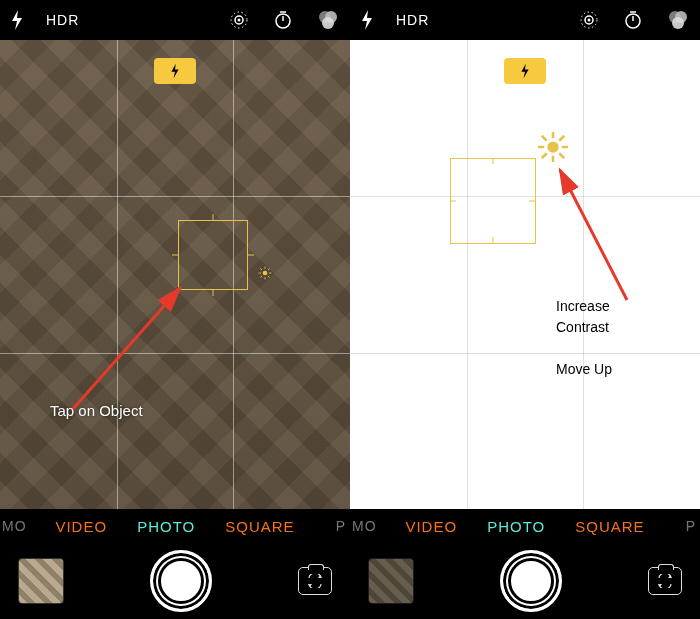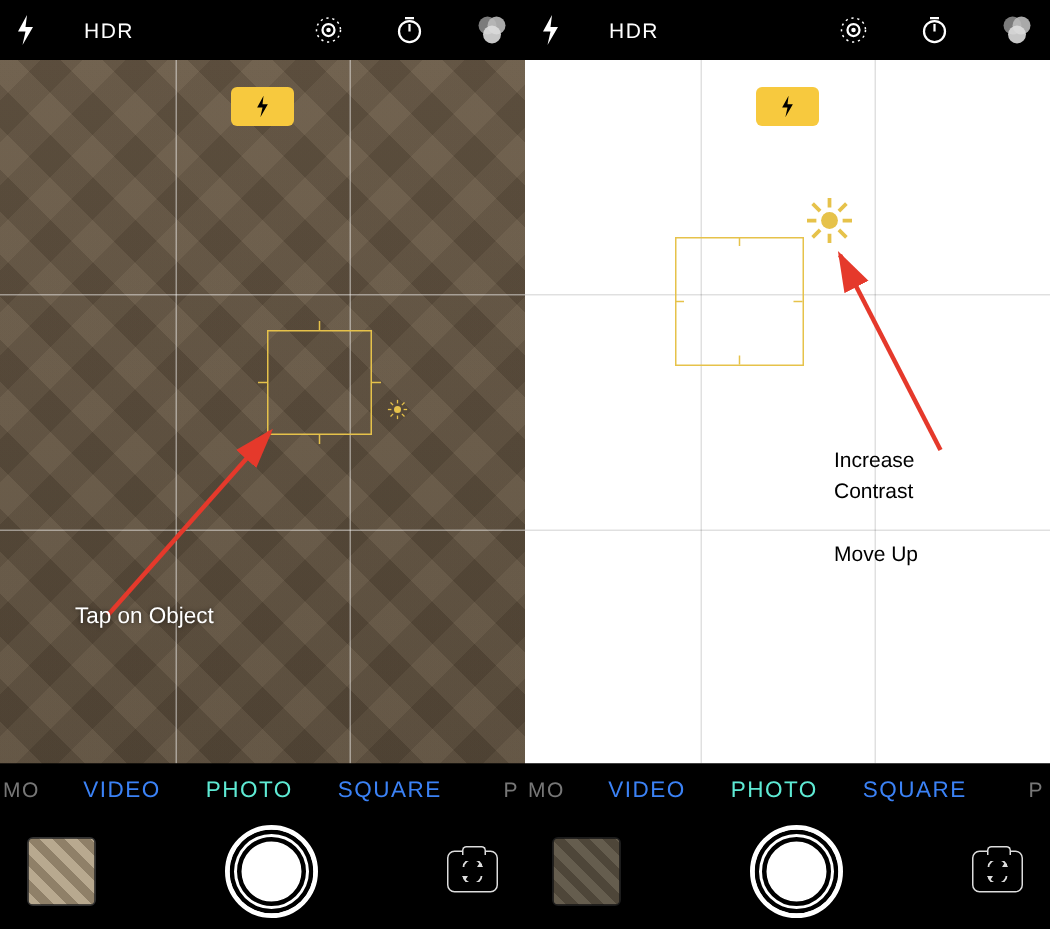--- a/index.html
+++ b/index.html
@@ -24,21 +24,21 @@
     height: 40px;
     display: flex;
     align-items: center;
     justify-content: space-between;
     padding: 0 10px;
     background: #000;
     color: #fff;
     position: relative;
     z-index: 10;
   }
-  .top-left, .top-right { display: flex; align-items: center; gap: 32px; }
+  .top-left, .top-right { display: flex; align-items: center; gap: 22px; }
   .hdr { font-size: 14px; letter-spacing: 1px; font-weight: 500; color: #fff; }
   .icon svg { display: block; }
   
   .viewfinder {
     position: relative;
     flex: 1;
     overflow: hidden;
   }
   .vf-dark {
     background:
@@ -112,21 +112,21 @@
     gap: 30px;
     color:#fff;
     font-size:15px;
     letter-spacing:1px;
     position:relative;
     overflow:hidden;
   }
   .modes .edge { color:#777; font-size:14px; position:absolute;}
   .modes .edgeL { left:2px;}
   .modes .edgeR { right:4px;}
-  .mode { color:#3b82f6; }
+  .mode { color:#f97316; }
   .mode.active { color:#5eead4; font-weight:500;}
   
   .bottombar {
     height: 76px;
     background:#000;
     display:flex; align-items:center; justify-content:space-between;
     padding: 0 18px;
   }
   .thumb {
     width:46px; height:46px; border-radius:4px;

